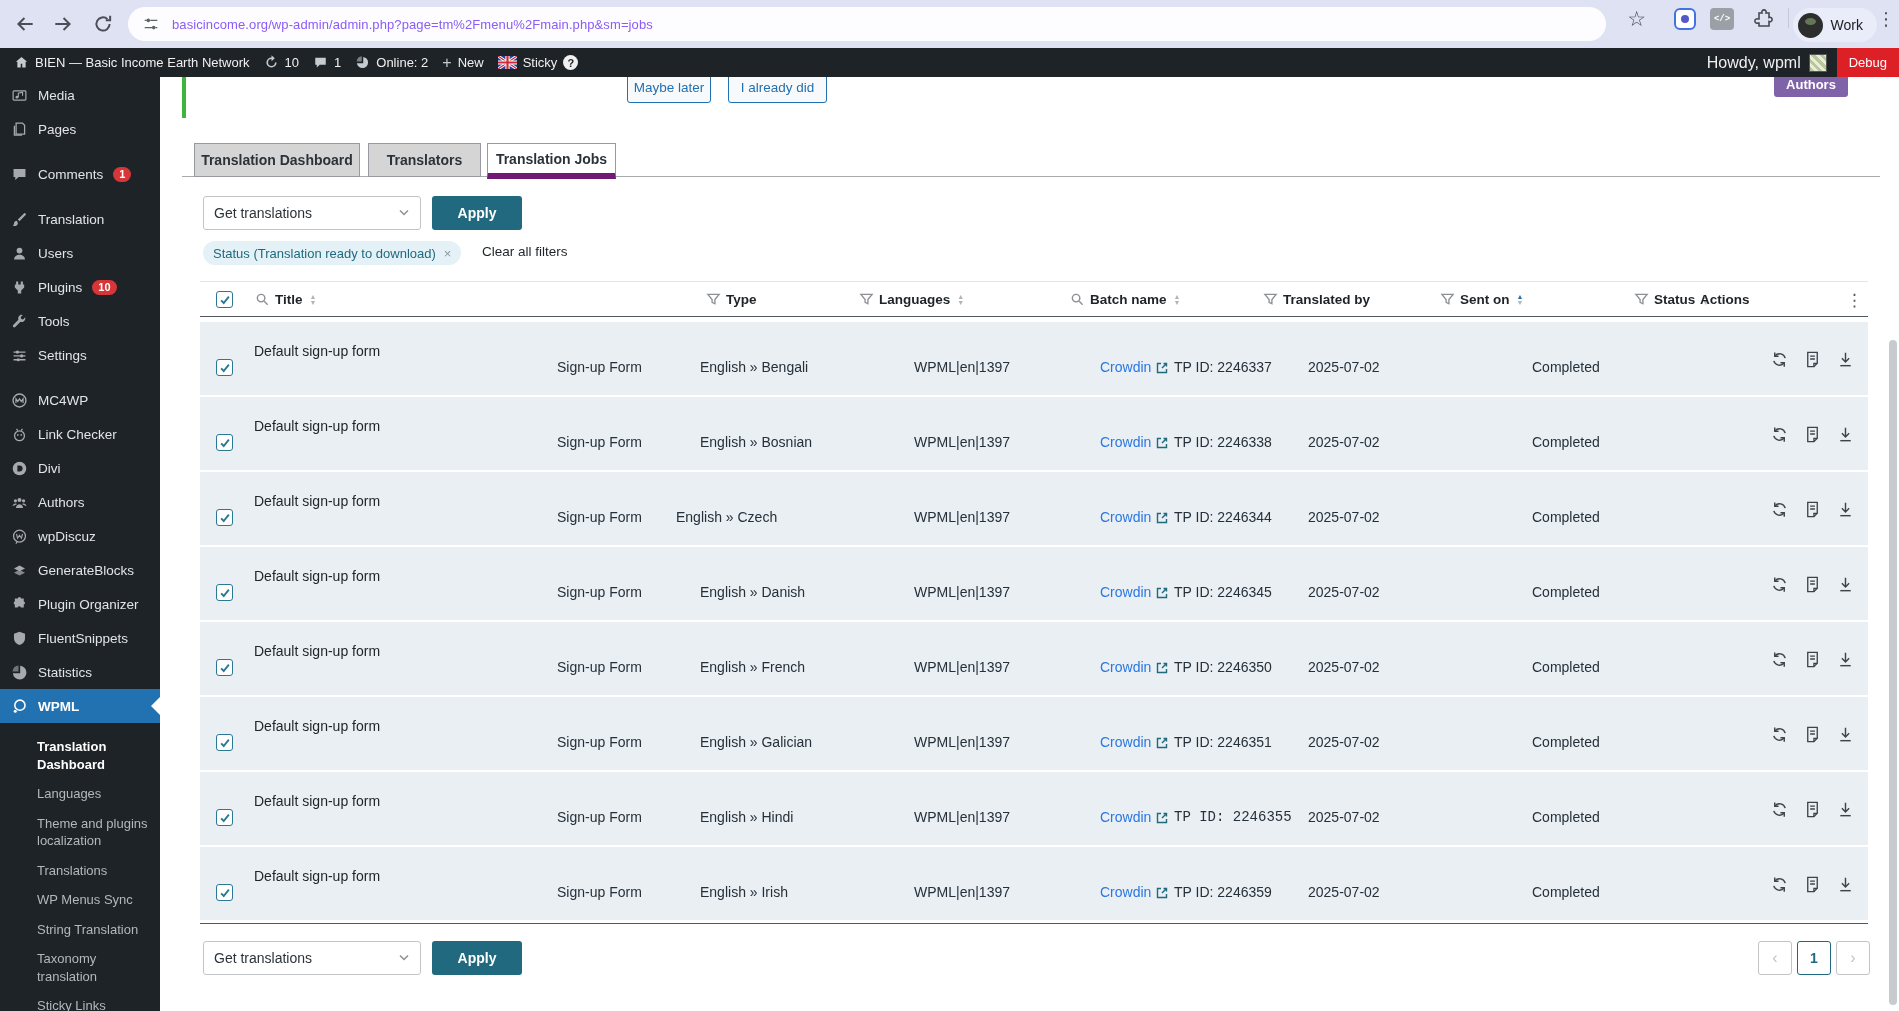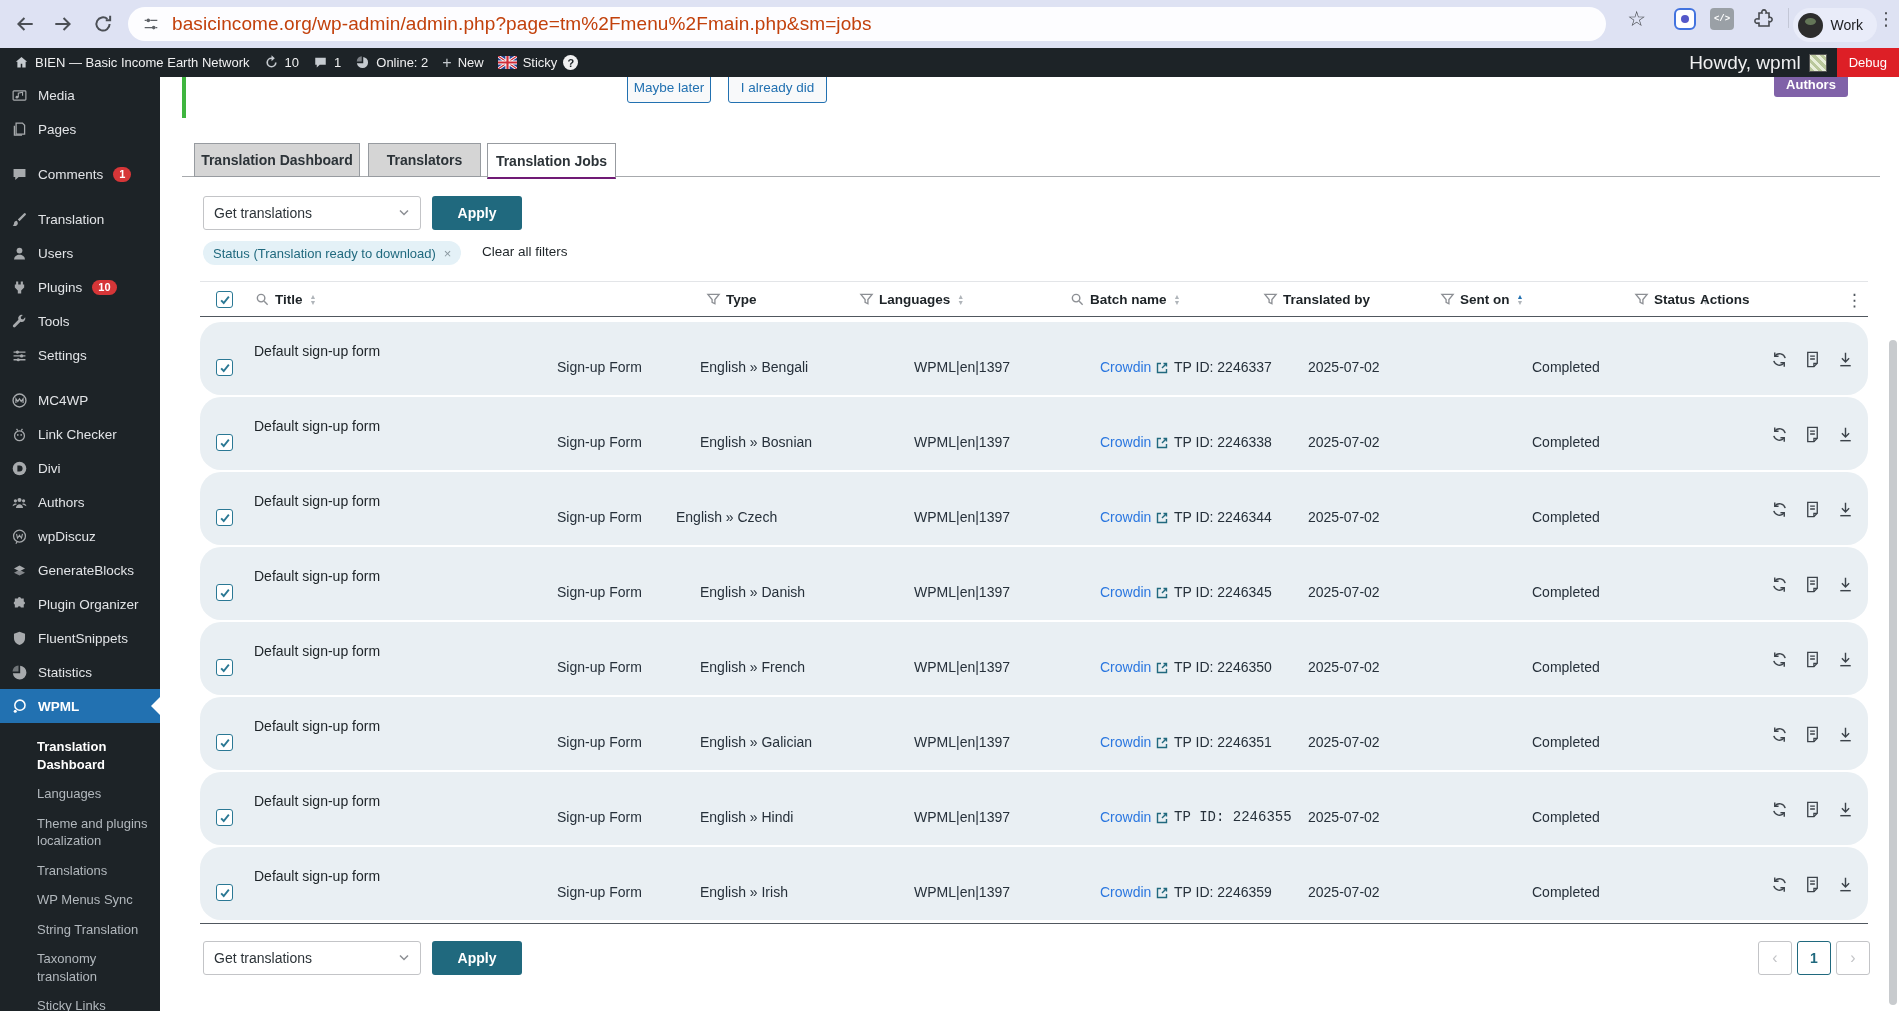--- a/index.html
+++ b/index.html
@@ -8,21 +8,21 @@
   #page { position:relative; width:1899px; height:1011px; overflow:hidden; background:#fff; }
   .abs { position:absolute; }
 
   
   #browser-bar { left:0; top:0; width:1899px; height:48px; background:#dee2f3; z-index:10; }
   .nav-ic { position:absolute; top:13px; width:22px; height:22px; color:#4b4f55; }
   .nav-ic svg { width:22px; height:22px; display:block; }
   #url-pill { position:absolute; left:128px; top:7px; width:1478px; height:34px; border-radius:17px;
     background:#fdfdff; display:flex; align-items:center; padding-left:14px; }
   #url-pill .tune { width:18px; height:18px; color:#5f6368; margin-right:12px; }
-  #url-text { font-size:19px; color:#c2410c; letter-spacing:.1px; }
+  #url-text { font-size:13px; color:#8b5cf6; letter-spacing:.1px; }
   .chrome-right { position:absolute; top:8px; display:flex; align-items:center; }
   .star { color:#474a4f; font-size:21px; line-height:21px; }
   .ext-dot { width:22px; height:22px; border:2px solid #4273df; border-radius:6px; background:#fff;
     display:flex; align-items:center; justify-content:center; }
   .ext-dot i { width:8px; height:8px; border-radius:50%; background:#5458c9; }
   .code-badge { width:24px; height:22px; background:#9aa0a6; color:#fff; border-radius:4px;
     font-size:9px; font-weight:bold; display:flex; align-items:center; justify-content:center;
     font-family:"Liberation Mono", monospace; }
   .puzzle { width:22px; height:22px; color:#474a4f; }
   .vdiv { width:1px; height:20px; background:#c3c7d6; }
@@ -37,21 +37,21 @@
 
   
   #admin-bar { left:0; top:48px; width:1899px; height:29px; background:#1d2327; z-index:9;
     display:flex; align-items:center; color:#f0f0f1; font-size:13px; }
   #admin-bar .grp { display:flex; align-items:center; gap:6px; margin-left:14px; white-space:nowrap; }
   #admin-bar svg { display:block; }
   .ab-ic { width:15px; height:15px; color:#c6cbd0; }
   .help-circ { width:15px; height:15px; border-radius:50%; background:#f0f0f1; color:#1d2327;
     font-size:11px; font-weight:bold; display:flex; align-items:center; justify-content:center; }
   #ab-right { position:absolute; right:0; top:48px; height:29px; display:flex; align-items:center; z-index:11; }
-  #howdy { font-size:19px; color:#f0f0f1; margin-right:8px; }
+  #howdy { font-size:16px; color:#f0f0f1; margin-right:8px; }
   .ab-avatar { width:18px; height:18px; margin-right:10px;
     background:repeating-linear-gradient(45deg,#b9c79b 0 3px,#e8eed9 3px 6px); border:1px solid #555; }
   #debug-btn { height:29px; padding:0 12px; background:#dd1f26; color:#fff; display:flex;
     align-items:center; font-size:13px; }
 
   
   #sidebar { left:0; top:77px; width:160px; height:934px; background:#1d2327; z-index:8; padding-top:1px; }
   .sb-item { height:34px; display:flex; align-items:center; padding-left:11px; gap:10px;
     color:#e2e4e7; font-size:13.5px; position:relative; cursor:pointer; }
   .sb-item.gap { margin-top:11px; }
@@ -80,21 +80,21 @@
     background:#f8f9fa; border-radius:3px; font-size:13.5px; display:flex; align-items:center;
     justify-content:center; z-index:2; }
   #authors-btn { left:1774px; top:65px; width:74px; height:32px; background:#8062a8; color:#fff;
     font-size:13px; font-weight:bold; border-radius:3px; display:flex; align-items:flex-end;
     justify-content:center; padding-bottom:5px; z-index:2; }
 
   
   .tab { position:absolute; top:143px; height:34px; background:#d5d5d5; border:1px solid #979ba0;
     display:flex; align-items:center; justify-content:center; font-size:14px; font-weight:bold;
     color:#2c3338; z-index:3; cursor:pointer; }
-  .tab.active { background:#fff; border-bottom:2px solid #701a75; height:36px; z-index:4; }
+  .tab.active { background:#fff; border-bottom:6px solid #701a75; height:36px; z-index:4; }
   #tabs-line { left:182px; top:176px; width:1698px; height:1px; background:#a7aaad; z-index:2; }
 
   
   .select-box { position:absolute; width:218px; height:34px; border:1px solid #c3c4c7; border-radius:3px;
     background:#fff; display:flex; align-items:center; padding:0 10px; font-size:14px; color:#2c3338;
     z-index:3; cursor:pointer; }
   .select-box .chev { margin-left:auto; color:#8c8f94; }
   .apply-btn { position:absolute; width:90px; height:34px; background:#20697e; color:#fff; border:none;
     border-radius:3px; font-size:14px; font-weight:bold; z-index:3; cursor:pointer;
     font-family:"Liberation Sans", sans-serif; }
@@ -111,21 +111,21 @@
     font-size:13.5px; font-weight:bold; color:#1d2327; white-space:nowrap; }
   .hicon { width:15px; height:15px; color:#8c8f94; }
   .hicon svg { width:15px; height:15px; display:block; }
   .sort { display:inline-flex; flex-direction:column; font-size:7px; line-height:6px; color:#b0b5ba;
     margin-left:2px; cursor:pointer; }
   .sort i { font-style:normal; }
   .sort.asc-active i:first-child { color:#2271b1; }
   .kebab-v { position:absolute; font-size:17px; color:#50575e; top:8px; cursor:pointer; }
 
   #rows { left:200px; top:322px; width:1668px; z-index:3; }
-  .trow { position:absolute; left:0; width:1668px; height:73px; background:#e9eff3;border-radius:21px; }
+  .trow { position:absolute; left:0; width:1668px; height:73px; background:#e9eff3; }
   .trow .cell { position:absolute; font-size:14px; color:#26303a; white-space:nowrap; top:37px; }
   .trow .c-title { top:21px; color:#1d2327; }
   .cb { position:absolute; width:17px; height:17px; border:1.5px solid #2a7894; border-radius:3px;
     background:#fff; display:flex; align-items:center; justify-content:center; cursor:pointer; }
   .cb svg { width:12px; height:12px; color:#2a7894; }
   .c-crowdin { color:#2b77e0 !important; cursor:pointer; }
   .ext { position:absolute; top:39px; width:14px; height:14px; color:#20697e; }
   .ext svg { width:14px; height:14px; display:block; }
   .act { position:absolute; top:28px; width:19px; height:19px; color:#3c434a; cursor:pointer; }
   .act svg { width:19px; height:19px; display:block; }

